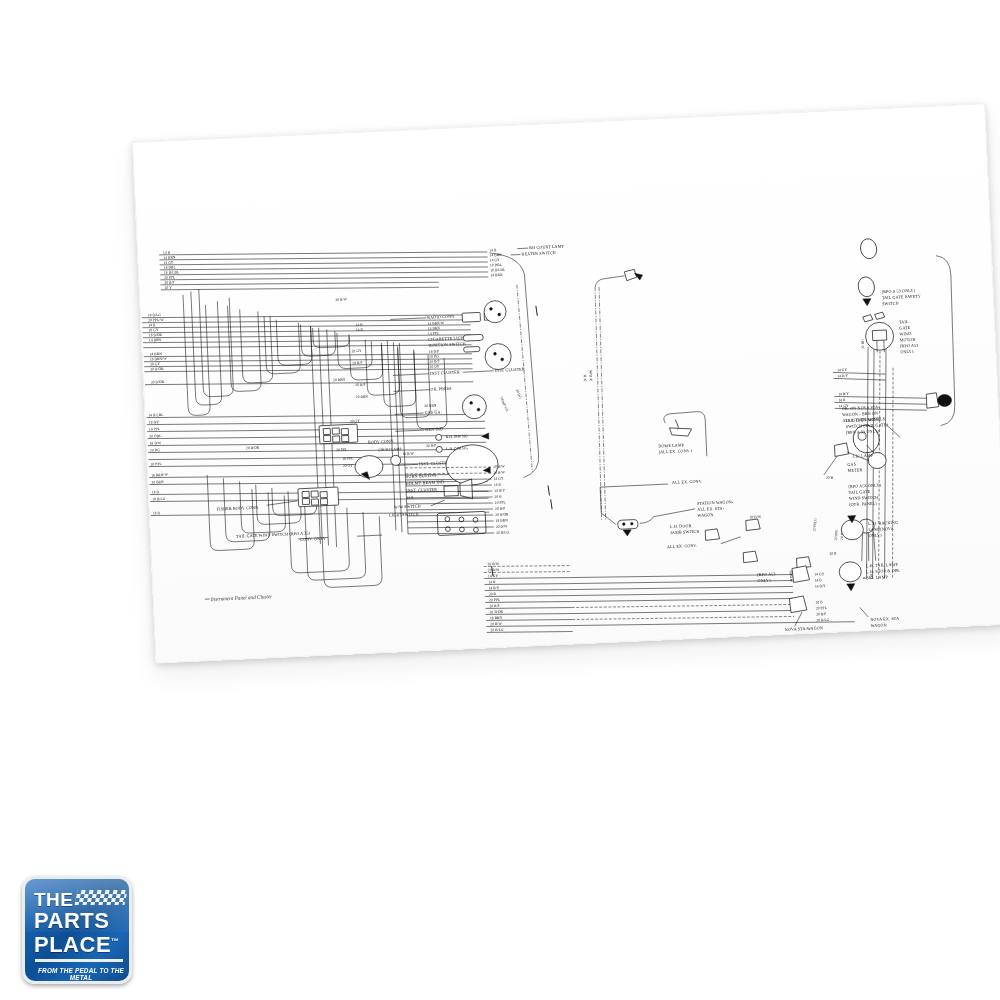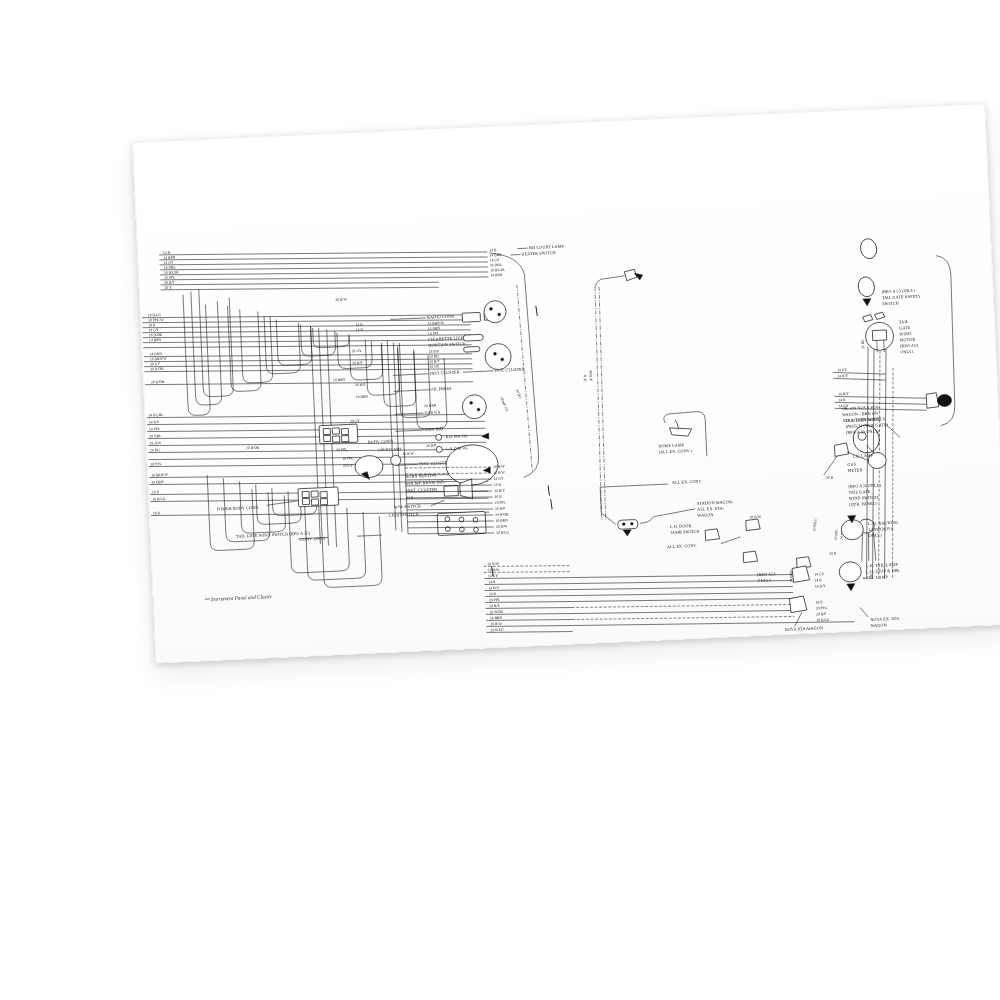--- a/index.html
+++ b/index.html
@@ -624,14 +624,23 @@
       <g>
         <line class="lnb" x1="396" y1="182" x2="397" y2="192"></line>
         <line class="lnb" x1="400" y1="362" x2="401" y2="372"></line>
         <line class="lnb" x1="402" y1="376" x2="403" y2="386"></line>
         <line class="lnb" x1="340" y1="440" x2="341" y2="450"></line>
       </g>
 
     </svg>
   </div>
 
+  <div class="logo">
+    <div class="sheen"></div>
+    <div class="l1">THE</div>
+    <div class="checks"></div>
+    <div class="l2">PARTS</div>
+    <div class="l3"><span>PLACE</span><span class="tm">™</span></div>
+    <div class="rule"></div>
+    <div class="tag">FROM THE PEDAL TO THE METAL</div>
+  </div>
 
 </div>
 
 </body></html>

